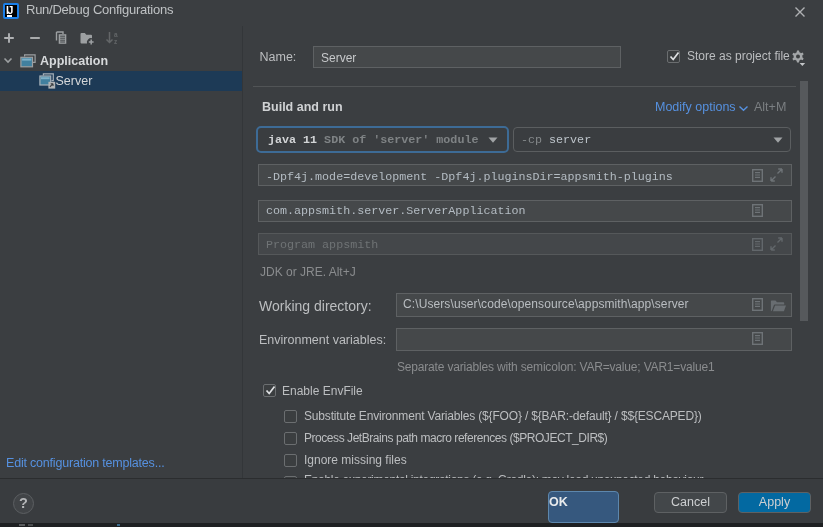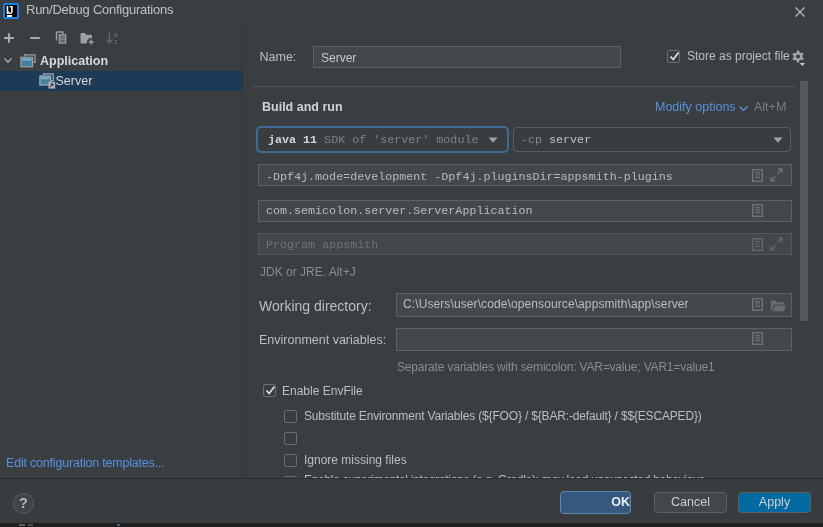--- a/index.html
+++ b/index.html
@@ -90,42 +90,42 @@
 <div class="abs" style="left:253px;top:86px;width:543px;height:1px;background:#515456"></div>
 
 <div class="abs" style="left:262px;top:100px;font-weight:bold;font-size:12.5px;color:#d0d2d4">Build and run</div>
 <div class="abs" style="left:655px;top:100px;font-size:12.5px;color:#5691e0">Modify options</div>
 <svg class="abs" style="left:738px;top:104.5px" width="11" height="8" viewBox="0 0 11 8">
       <path d="M1.5 1.5 L5.5 5.2 L9.5 1.5" fill="none" stroke="#5691e0" stroke-width="1.4"></path>
     </svg>
 <div class="abs" style="left:754px;top:100px;font-size:12.5px;color:#7b7f82">Alt+M</div>
 
 <div class="abs" style="left:256px;top:126px;width:253px;height:27px;background:#3a3d40;border:2px solid #3d6b96;border-radius:5px"></div>
-<div class="abs mono" style="left:268px;top:133px;color:#d2d4d6;font-weight:bold">java 11<span style="font-weight:normal;color:#7f8385"> SDK of 'server' module</span></div>
+<div class="abs mono" style="left:268px;top:133px;color:#d2d4d6;font-weight:bold">java 11<span style="font-weight:bold;color:#7f8385"> SDK of 'server' module</span></div>
 <svg class="abs" style="left:488px;top:137px" width="10" height="6" viewBox="0 0 10 6">
       <path d="M0.5 0.5 h9 L5 5.8 Z" fill="#a0a3a5"></path>
     </svg>
 <div class="abs" style="left:513px;top:127px;width:278px;height:25px;background:#3a3d40;border:1px solid #5b5e60;border-radius:4px"></div>
 <div class="abs mono" style="left:521px;top:133px;color:#85898b">-cp <span style="color:#bdc4ca">server</span></div>
 <svg class="abs" style="left:773px;top:137px" width="10" height="6" viewBox="0 0 10 6">
       <path d="M0.5 0.5 h9 L5 5.8 Z" fill="#a0a3a5"></path>
     </svg>
 
 <div class="abs fld" style="left:258px;top:164px;width:534px;height:22px"></div>
 <div class="abs mono" style="left:266px;top:170px;color:#b4bcc3">-Dpf4j.mode=development -Dpf4j.pluginsDir=appsmith-plugins</div>
 <svg class="abs" style="left:752px;top:169px" width="11" height="13" viewBox="0 0 11 13">
       <rect x="0.7" y="0.7" width="9.6" height="11.6" fill="none" stroke="#6e7377" stroke-width="1.4"></rect>
       <path d="M3 3.6 H8 M3 6 H8 M3 8.4 H8" stroke="#6e7377" stroke-width="1.1"></path>
     </svg>
 <svg class="abs" style="left:769px;top:168px" width="15" height="14" viewBox="0 0 15 14">
       <path d="M8.5 5.5 L13 1 M13 1 H9.2 M13 1 V4.8 M6.5 8.5 L2 13 M2 13 H5.8 M2 13 V9.2" fill="none" stroke="#6e7377" stroke-width="1.4"></path>
     </svg>
 
 <div class="abs fld" style="left:258px;top:200px;width:534px;height:22px"></div>
-<div class="abs mono" style="left:266px;top:204px;color:#b4bcc3">com.semicolon.server.ServerApplication</div>
+<div class="abs mono" style="left:266px;top:204px;color:#b4bcc3">com.appsmith.server.ServerApplication</div>
 <svg class="abs" style="left:752px;top:204px" width="11" height="13" viewBox="0 0 11 13">
       <rect x="0.7" y="0.7" width="9.6" height="11.6" fill="none" stroke="#6e7377" stroke-width="1.4"></rect>
       <path d="M3 3.6 H8 M3 6 H8 M3 8.4 H8" stroke="#6e7377" stroke-width="1.1"></path>
     </svg>
 
 <div class="abs" style="left:258px;top:233px;width:534px;height:22px;background:#44474a;border:1px solid #55585a"></div>
 <div class="abs mono" style="left:266px;top:238px;color:#6f7375">Program appsmith</div>
 <svg class="abs" style="left:752px;top:238px" width="11" height="13" viewBox="0 0 11 13">
       <rect x="0.7" y="0.7" width="9.6" height="11.6" fill="none" stroke="#62676b" stroke-width="1.4"></rect>
       <path d="M3 3.6 H8 M3 6 H8 M3 8.4 H8" stroke="#62676b" stroke-width="1.1"></path>
@@ -156,30 +156,31 @@
 <div class="abs" style="left:397px;top:360px;color:#8a8c8e;font-size:12px;letter-spacing:-0.18px">Separate variables with semicolon: VAR=value; VAR1=value1</div>
 
 <div class="abs cb" style="left:263px;top:384px"></div>
 <svg class="abs" style="left:265px;top:385px" width="11" height="11" viewBox="0 0 11 11">
       <path d="M1.5 5.5 L4.2 8.5 L9.5 1.5" fill="none" stroke="#dfe1e3" stroke-width="1.7"></path>
     </svg>
 <div class="abs lbl" style="left:282px;top:383.5px">Enable EnvFile</div>
 <div class="abs cb" style="left:284px;top:410px"></div>
 <div class="abs lbl" style="left:304px;top:409px;letter-spacing:-0.17px">Substitute Environment Variables (${FOO} / ${BAR:-default} / $${ESCAPED})</div>
 <div class="abs cb" style="left:284px;top:431.7px"></div>
+<div class="abs lbl" style="left:304px;top:430.5px;letter-spacing:-0.45px">Process JetBrains path macro references ($PROJECT_DIR$)</div>
 <div class="abs cb" style="left:284px;top:453.5px"></div>
 <div class="abs lbl" style="left:304px;top:452.5px">Ignore missing files</div>
 <div class="abs cb" style="left:284px;top:475.5px"></div>
 <div class="abs lbl" style="left:304px;top:473px;letter-spacing:-0.3px">Enable experimental integrations (e.g. Gradle); may lead unexpected behaviour</div>
 
 <div class="abs" style="left:800px;top:81px;width:8px;height:240px;background:#56595c"></div>
 
 <div class="abs" id="footersep" style="left:0;top:477.8px;width:823px;height:1.5px;background:#2b2d2f"></div>
 <div class="abs" id="footer" style="left:0;top:479.3px;width:823px;height:44px;background:#393c3f"></div>
 <div class="abs" style="left:13px;top:493px;width:21px;height:21px;border-radius:50%;background:#414447;border:1px solid #5c5f62;line-height:19px!important;text-align:center;line-height:21px;font-size:14.5px;font-weight:bold;color:#b4b6b8">?</div>
-<div class="abs" style="left:560px;top:491px;width:71px;height:23px;background:#36587e;border:1px solid #5d87ad;border-radius:4px;text-align:right;line-height:21px;font-size:12.5px;font-weight:bold;color:#e8eaec">OK</div>
+<div class="abs" style="left:548px;top:491px;width:71px;height:32px;background:#36587e;border:1px solid #5d87ad;border-radius:4px;text-align:left;line-height:21px;font-size:12.5px;font-weight:bold;color:#e8eaec">OK</div>
 <div class="abs" style="left:654px;top:492px;width:73px;height:21px;background:#43474a;border:1px solid #5e6163;border-radius:4px;text-align:center;line-height:19px;font-size:12.5px;color:#cdcfd1">Cancel</div>
 <div class="abs" style="left:738px;top:492px;width:73px;height:21px;background:#0369a1;border:1px solid #5e6163;border-radius:4px;text-align:center;line-height:19px;font-size:12.5px;color:#cdcfd1">Apply</div>
 <div class="abs" id="taskbar" style="left:0;top:523px;width:823px;height:4px;background:#1e2022"></div>
 <div class="abs" style="left:19px;top:524px;width:6px;height:2px;background:#5a5c5e"></div>
 <div class="abs" style="left:28px;top:524px;width:5px;height:2px;background:#4a4c4e"></div>
 <div class="abs" style="left:117px;top:524px;width:3px;height:2px;background:#3a6a8a"></div>
 </div>
 
 </body></html>

